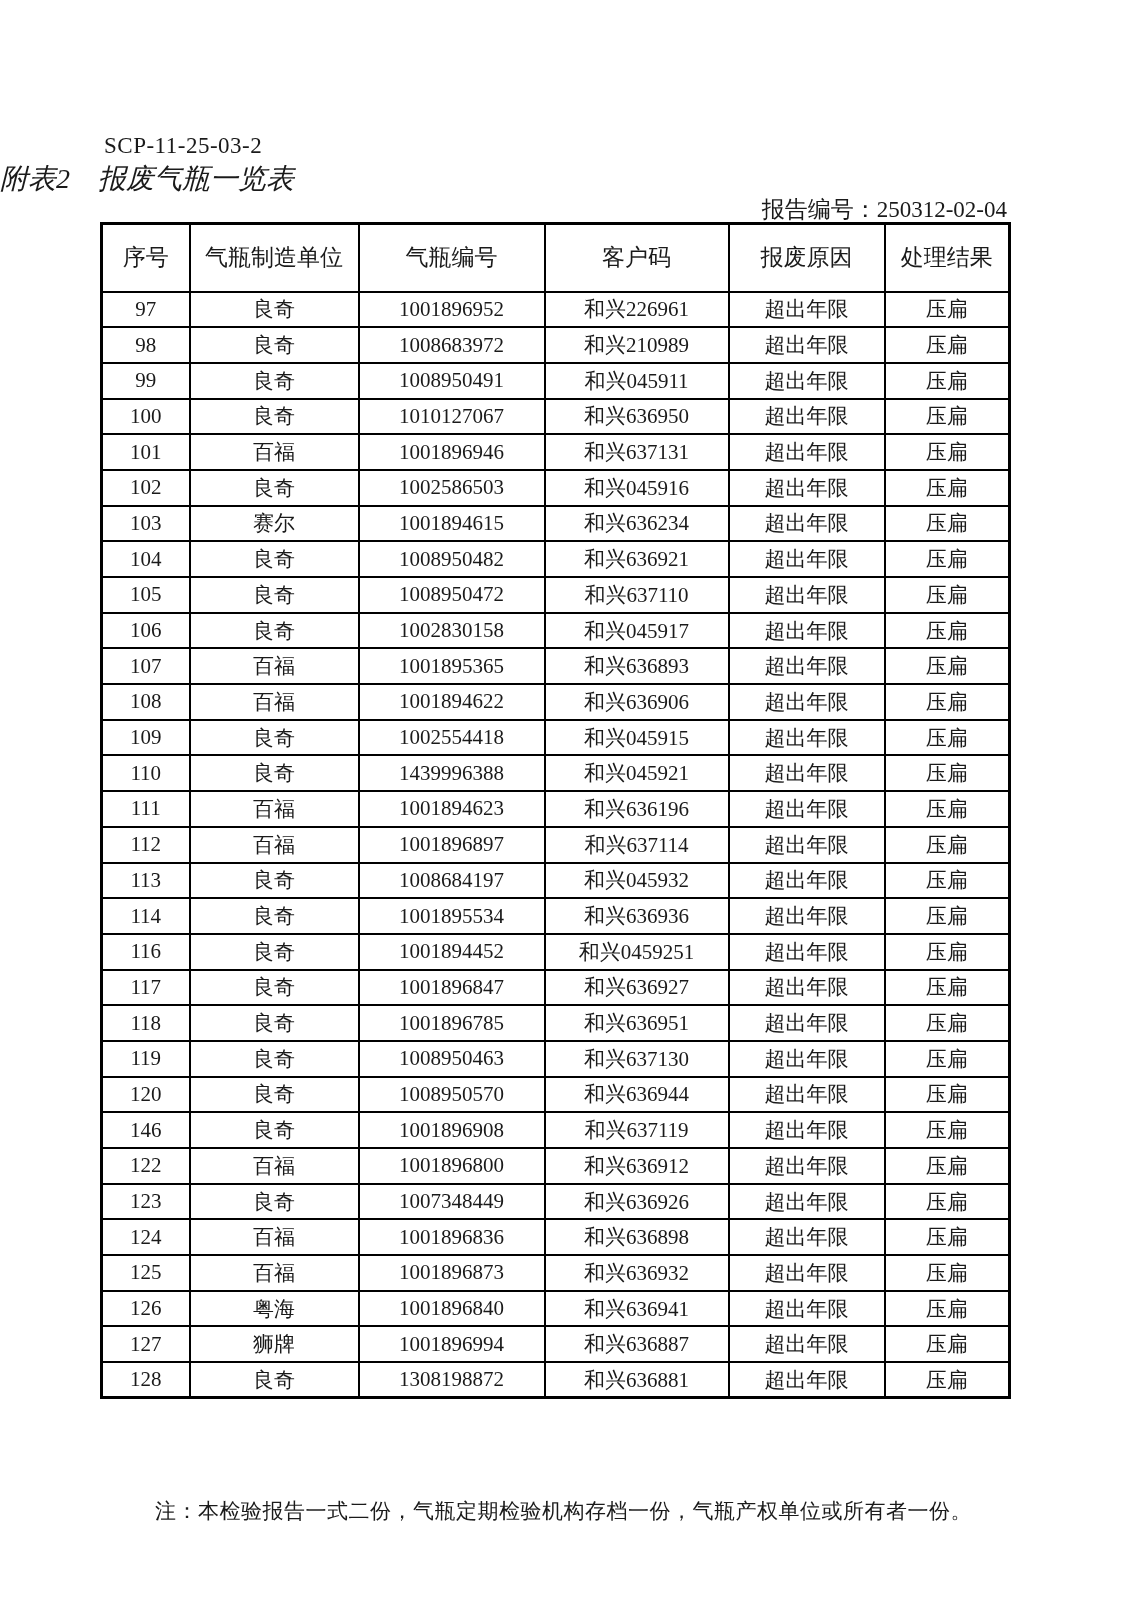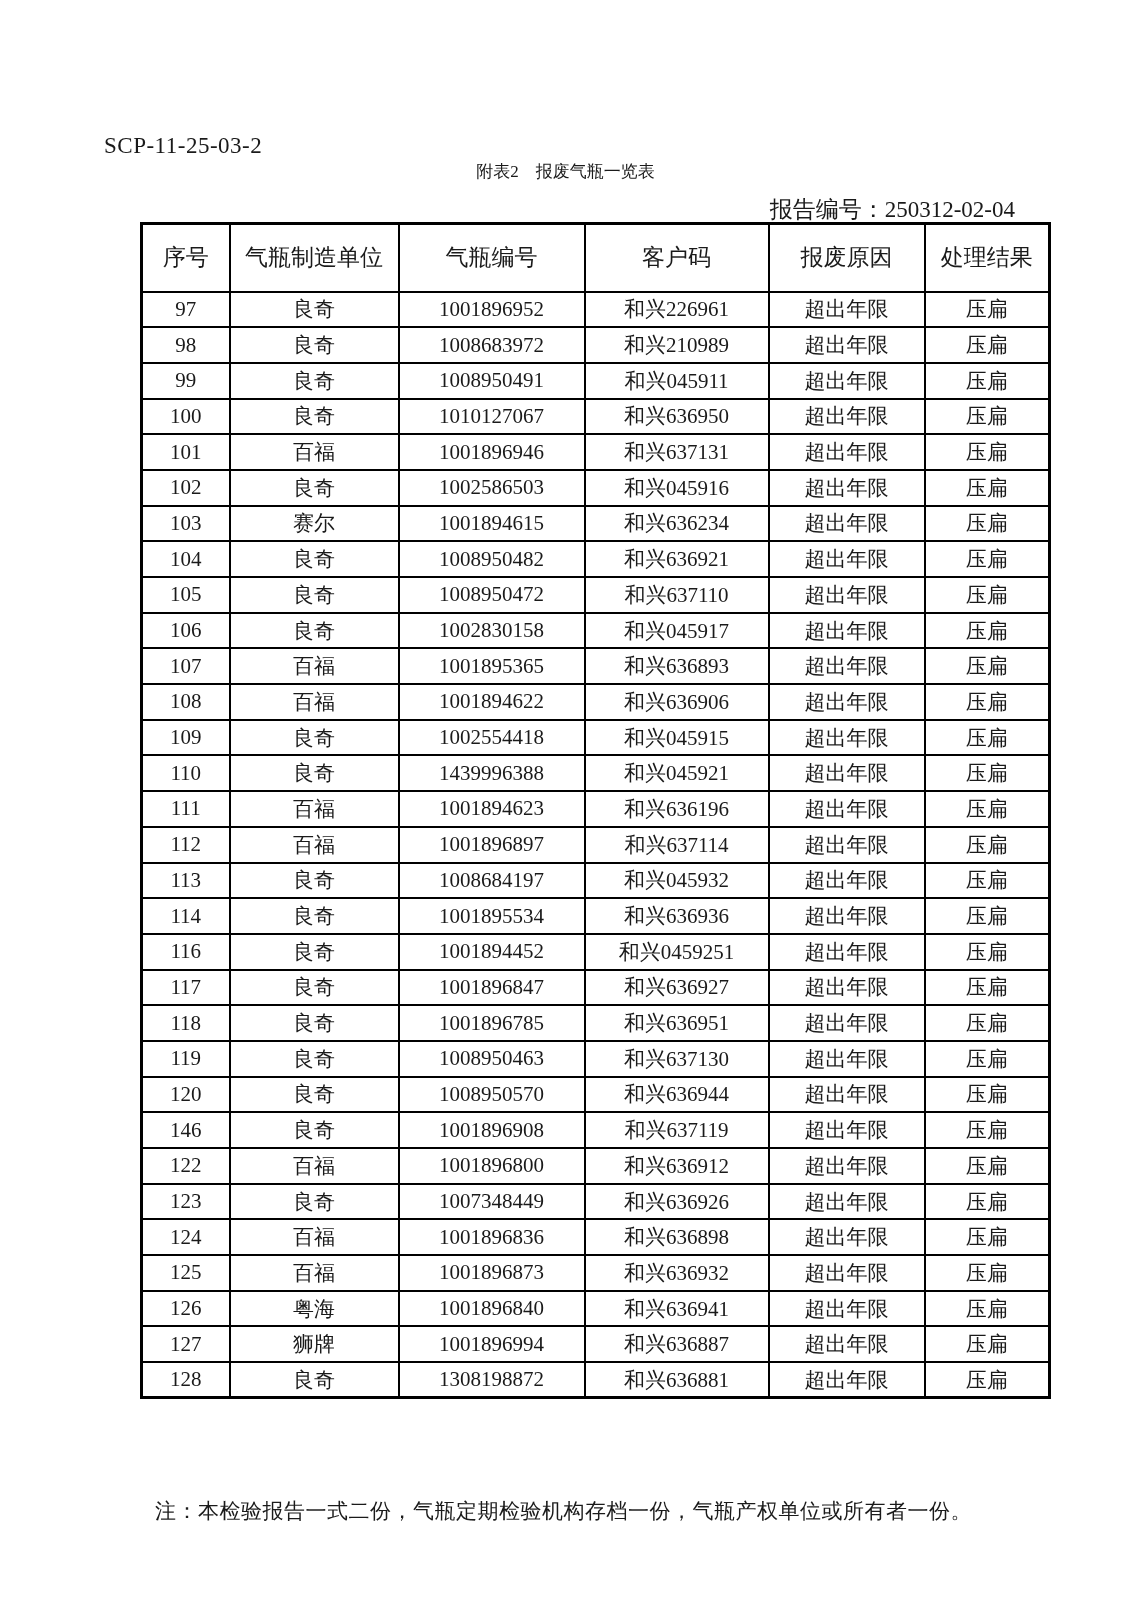--- a/index.html
+++ b/index.html
@@ -23,40 +23,39 @@
     top: 133px;
     font-size: 23px;
     letter-spacing: 0.5px;
     white-space: nowrap;
   }
   .doc-title {
     position: absolute;
     left: 0;
     top: 160px;
     width: 1131px;
-    text-align: center;
-    font-size: 17px;
+    font-size: 28px;
     white-space: pre;
+    font-style: italic;
   }
   .report-line {
     position: absolute;
     top: 194px;
-    right: 116px;
+    right: 124px;
     font-size: 23px;
     white-space: nowrap;
   }
   table.cyl-table {
     position: absolute;
     left: 100px;
     top: 222px;
     width: 908px;
     border-collapse: collapse;
     table-layout: fixed;
     border: 3px solid #000;
-    margin-left: 40px;
   }
   table.cyl-table th,
   table.cyl-table td {
     border: 2px solid #000;
     text-align: center;
     vertical-align: middle;
     font-weight: normal;
     padding: 0;
     overflow: hidden;
     white-space: nowrap;

